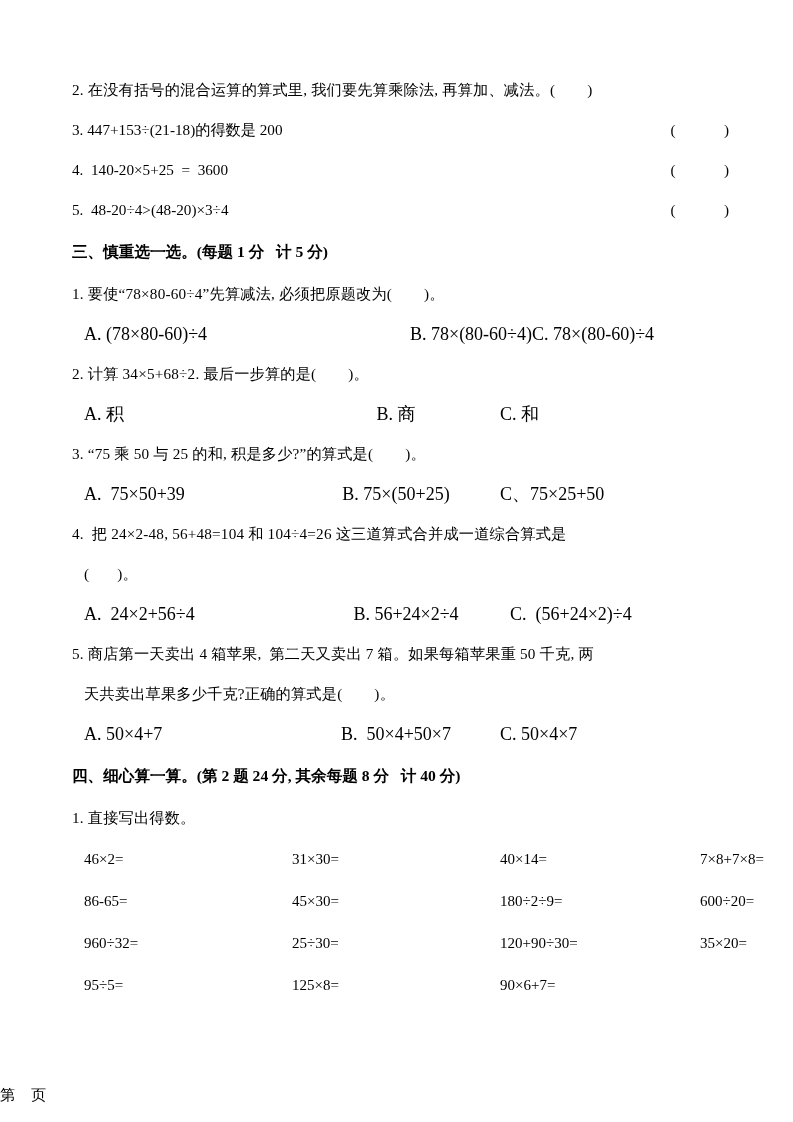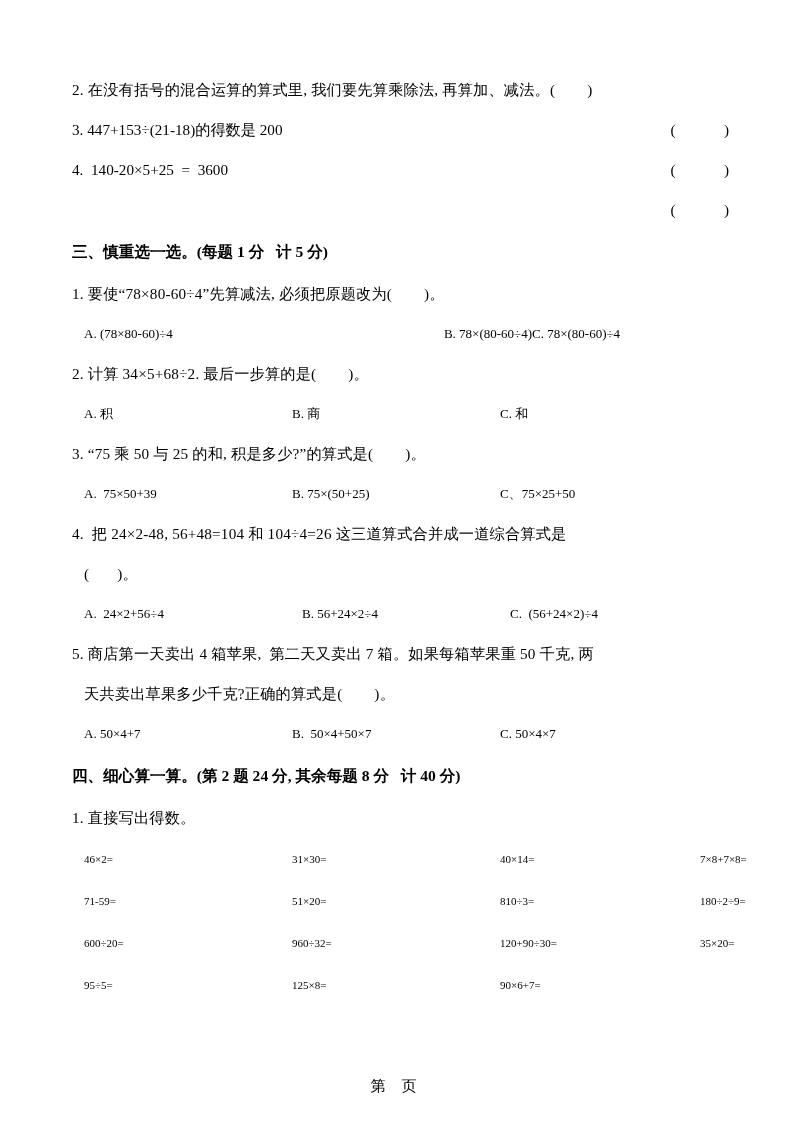--- a/index.html
+++ b/index.html
@@ -42,44 +42,44 @@
     align-items: center;
     font-size: 15.2px;
     line-height: 40px;
     white-space: pre;
   }
   .tf-row .txt { flex: 0 0 auto; }
   .tf-row .spacer { flex: 1 1 auto; }
   .tf-row .paren { flex: 0 0 auto; letter-spacing: 2px; }
   .opts {
     display: flex;
-    font-size: 13px;
+    font-size: 18px;
     line-height: 40px;
     white-space: pre;
     padding-left: 22px;
   }
   .opt-a { flex: 0 0 208px; }
-  .opt-b { flex: 0 0 208px; }
+  .opt-b { flex: 0 0 208px; text-align: center; }
   .opt-c { flex: 0 0 auto; }
   .opt-wide-a { flex: 0 0 218px; }
   .opt-wide-b { flex: 0 0 230px; text-align: right; }
   .calc-grid {
     display: grid;
     grid-template-columns: 208px 208px 200px auto;
-    font-size: 11px;
+    font-size: 15px;
     line-height: 42px;
     padding-left: 22px;
     white-space: pre;
   }
   .footer {
     position: absolute;
     left: 0;
     right: 0;
-    bottom: 25px;
-    text-align: center;
+    bottom: 16px;
+    text-align: left;
     font-size: 15.2px;
     letter-spacing: 6px;
   }
 </style>
 </head>
 <body>
 
 <div class="page">
 
   <div class="line indent1">2. 在没有括号的混合运算的算式里, 我们要先算乘除法, 再算加、减法。(        )</div>
@@ -90,20 +90,21 @@
     <span class="paren">(        )</span>
   </div>
 
   <div class="tf-row indent1">
     <span class="txt">4.  140-20×5+25  =  3600</span>
     <span class="spacer"></span>
     <span class="paren">(        )</span>
   </div>
 
   <div class="tf-row indent1">
+    <span class="txt">5.  48-20÷4&gt;(48-20)×3÷4</span>
     <span class="spacer"></span>
     <span class="paren">(        )</span>
   </div>
 
   <div class="sec-head">三、慎重选一选。(每题 1 分   计 5 分)</div>
 
   <div class="line indent1">1. 要使“78×80-60÷4”先算减法, 必须把原题改为(        )。</div>
   <div class="opts">
     <span class="opt-wide-a">A. (78×80-60)÷4</span>
     <span class="opt-wide-b">B. 78×(80-60÷4)</span>
@@ -142,27 +143,27 @@
 
   <div class="sec-head">四、细心算一算。(第 2 题 24 分, 其余每题 8 分   计 40 分)</div>
   <div class="line indent1">1. 直接写出得数。</div>
 
   <div class="calc-grid">
     <span>46×2=</span>
     <span>31×30=</span>
     <span>40×14=</span>
     <span>7×8+7×8=</span>
 
-    <span>71-59=</span>
-    <span>51×20=</span>
-    <span>810÷3=</span>
+    <span>86-65=</span>
+    <span>45×30=</span>
     <span>180÷2÷9=</span>
 
     <span>600÷20=</span>
     <span>960÷32=</span>
+    <span>25÷30=</span>
     <span>120+90÷30=</span>
 
     <span>35×20=</span>
     <span>95÷5=</span>
     <span>125×8=</span>
     <span>90×6+7=</span>
   </div>
 
   <div class="footer">第 页</div>
 </div>

